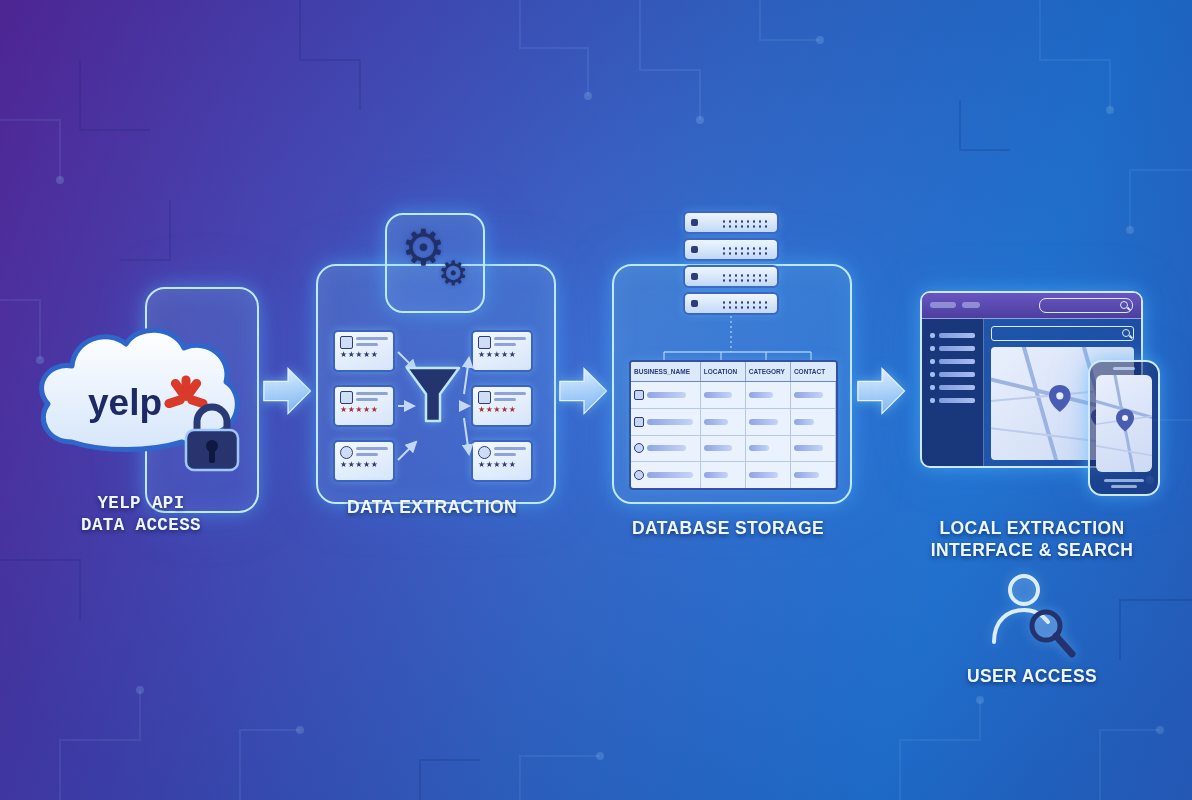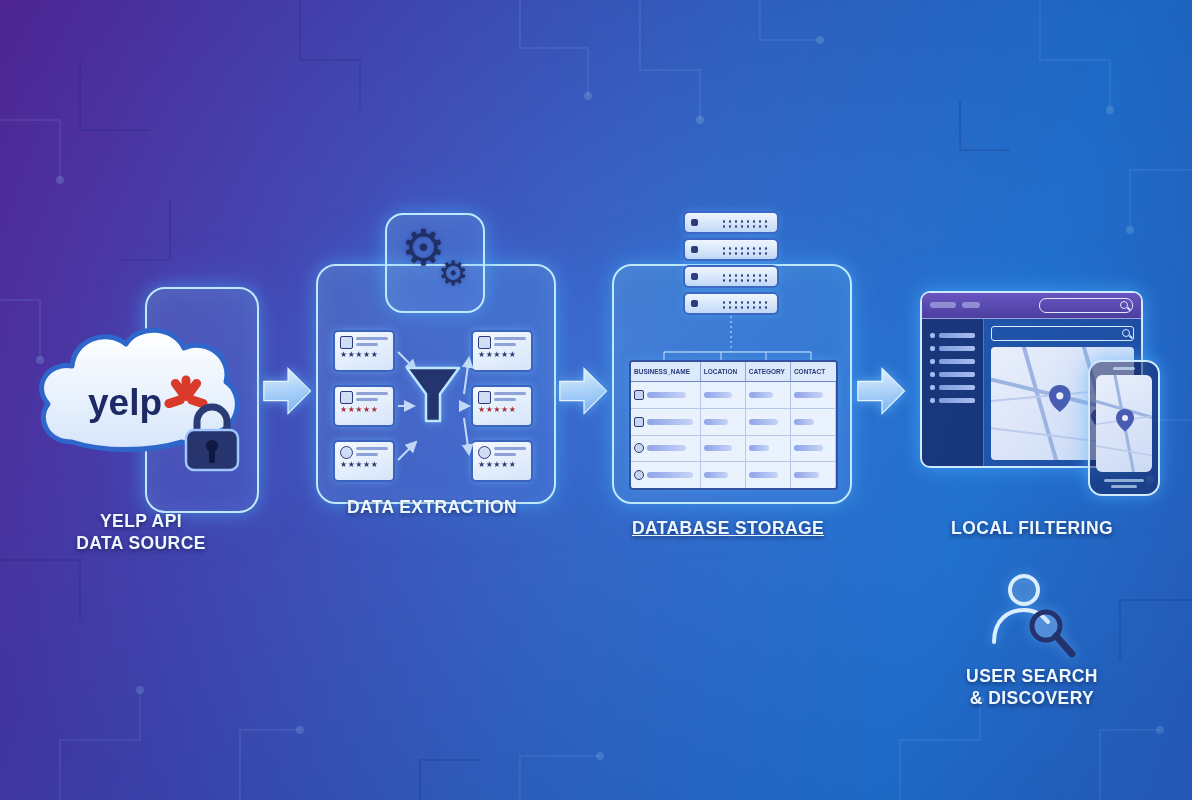--- a/index.html
+++ b/index.html
@@ -19,23 +19,23 @@
   .p1{left:145px;top:287px;width:110px;height:222px;}
   .p2{left:316px;top:264px;width:236px;height:236px;}
   .p3{left:612px;top:264px;width:236px;height:236px;}
   .gb{left:385px;top:213px;width:96px;height:96px;border-radius:18px;}
 
   .abs{position:absolute;}
 
   
   .lbl{position:absolute;text-align:center;font-weight:700;font-size:17.5px;line-height:1.28;
     color:#eef7ff;text-shadow:0 2px 4px rgba(5,15,50,0.55);letter-spacing:0.4px;}
-  .lb1{left:31px;top:510px;width:220px;}
+  .lb1{left:31px;top:492px;width:220px;font-family:Liberation Mono, monospace;}
   .lb2{left:322px;top:496px;width:220px;}
-  .lb3{left:618px;top:517px;width:220px;text-decoration:underline;}
+  .lb3{left:618px;top:517px;width:220px;}
   .lb4{left:912px;top:517px;width:240px;}
   .lb5{left:922px;top:665px;width:220px;}
 
   
   .gear{position:absolute;color:#223068;text-shadow:0 0 4px rgba(20,40,120,0.4);line-height:1;}
   .gear1{left:401px;top:223px;font-size:50px;}
   .gear2{left:438px;top:256px;font-size:34px;}
 
   
   .card{position:absolute;width:62px;height:42px;box-sizing:border-box;padding:4px 5px;
@@ -175,21 +175,21 @@
 
   <svg class="abs" style="left:180px;top:396px;" width="64" height="80" viewBox="0 0 64 80">
     <path d="M17 36 v-10 a15 15 0 0 1 30 0 v10" fill="none" stroke="#2a3a74" stroke-width="7" stroke-linecap="round"></path>
     <rect x="6" y="34" width="52" height="40" rx="8" fill="#27346d" stroke="#9fc6ff" stroke-width="2.5"></rect>
     <circle cx="32" cy="50" r="6" fill="#0e1840"></circle>
     <rect x="29" y="53" width="6" height="14" rx="2" fill="#0e1840"></rect>
   </svg>
 
   <div class="lbl lb1">
     <div>YELP API</div>
-    <div>DATA SOURCE</div>
+    <div>DATA ACCESS</div>
   </div>
 
   <svg class="abs" style="left:262px;top:362px;filter:drop-shadow(0 0 6px rgba(120,200,255,0.6));" width="52" height="58" viewBox="0 0 60 72">
     <defs>
         <linearGradient id="ag1" x1="0" y1="0" x2="0" y2="1">
       <stop offset="0" stop-color="#dff2ff"></stop>
           <stop offset="1" stop-color="#7fb6f2"></stop>
         </linearGradient>
       </defs>
     <polygon points="0,24 30,24 30,8 58,36 30,64 30,48 0,48" fill="url(#ag1)" stroke="#eaf7ff" stroke-width="1.5"></polygon>
@@ -486,28 +486,28 @@
           <path transform="translate(20,34) scale(0.75)" d="M12 0 C5 0 0 5 0 12 C0 21 12 30 12 30 C12 30 24 21 24 12 C24 5 19 0 12 0 Z" fill="#4a5cb2"></path>
           <circle cx="29" cy="43" r="3" fill="#e9effc"></circle>
         </g>
       </svg>
     </div>
     <div class="ph-bar pb1"></div>
     <div class="ph-bar pb2"></div>
   </div>
 
   <div class="lbl lb4">
-    <div>LOCAL FILTERING</div>
+    <div>LOCAL EXTRACTION</div>
+    <div>INTERFACE &amp; SEARCH</div>
   </div>
 
   <svg class="abs" style="left:988px;top:570px;filter:drop-shadow(0 0 6px rgba(120,200,255,0.45));" width="92" height="92" viewBox="0 0 92 92">
     <circle cx="36" cy="20" r="14" fill="rgba(230,245,255,0.12)" stroke="#dbeeff" stroke-width="4"></circle>
     <path d="M6 72 C6 50 20 40 36 40 C46 40 54 44 60 52" fill="none" stroke="#dbeeff" stroke-width="4" stroke-linecap="round"></path>
     <circle cx="58" cy="56" r="14" fill="rgba(190,220,255,0.22)" stroke="#24336e" stroke-width="5"></circle>
     <line x1="68" y1="66" x2="84" y2="84" stroke="#24336e" stroke-width="7" stroke-linecap="round"></line>
   </svg>
 
   <div class="lbl lb5">
-    <div>USER SEARCH</div>
-    <div>&amp; DISCOVERY</div>
+    <div>USER ACCESS</div>
   </div>
 
 </div>
 
 </body></html>

